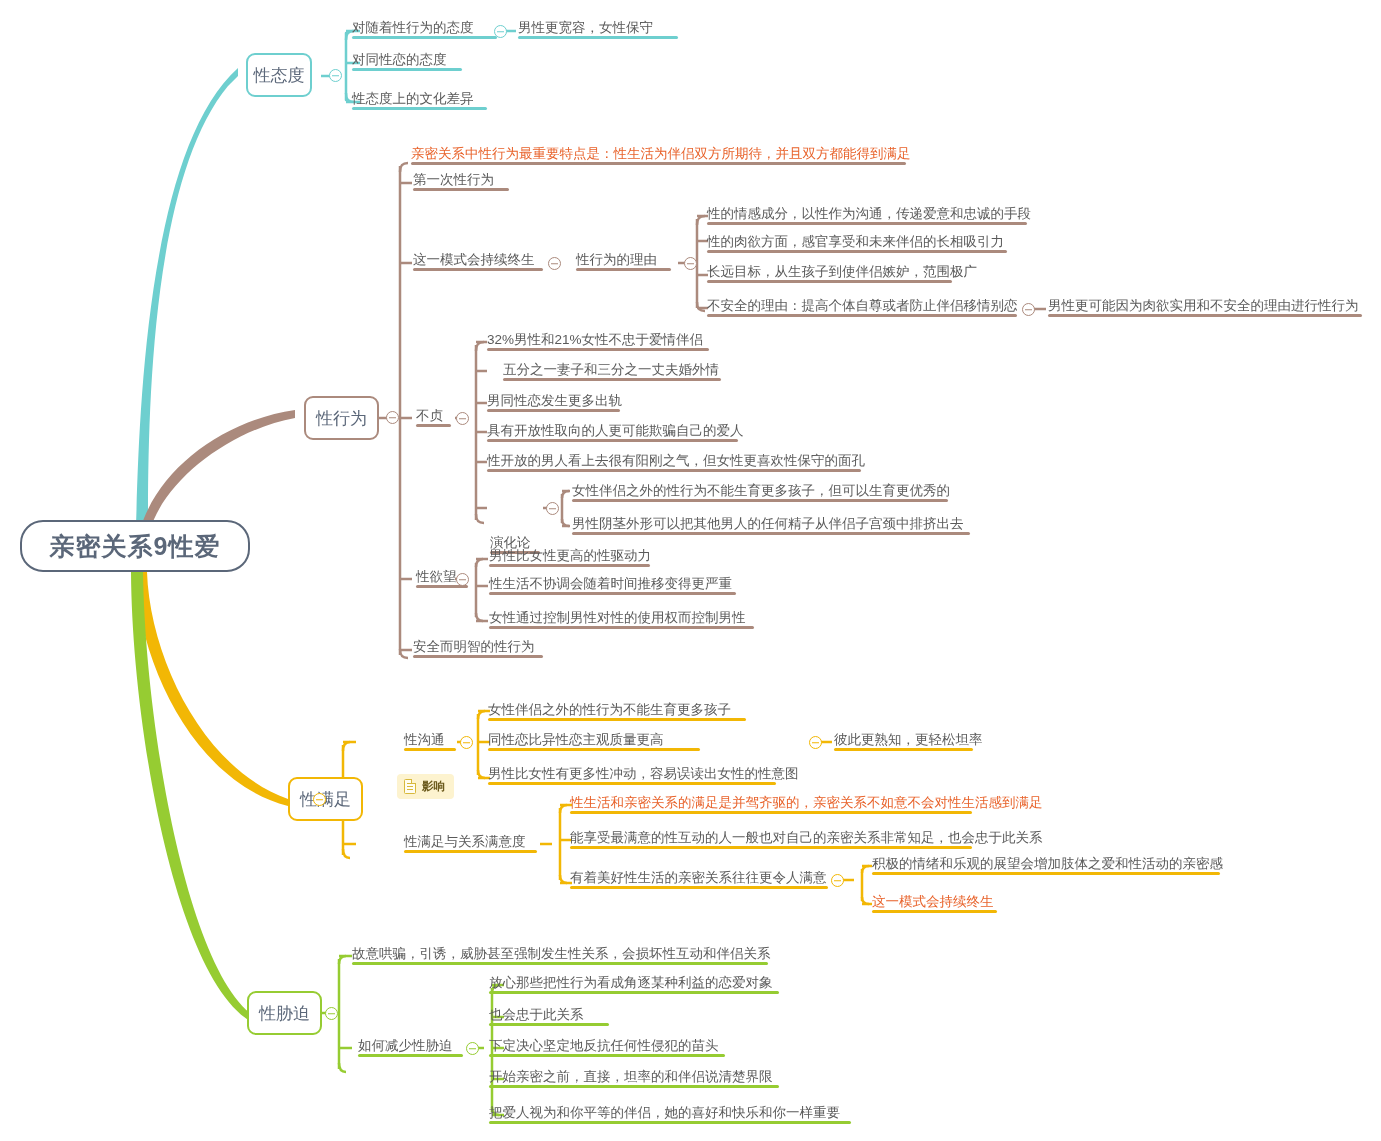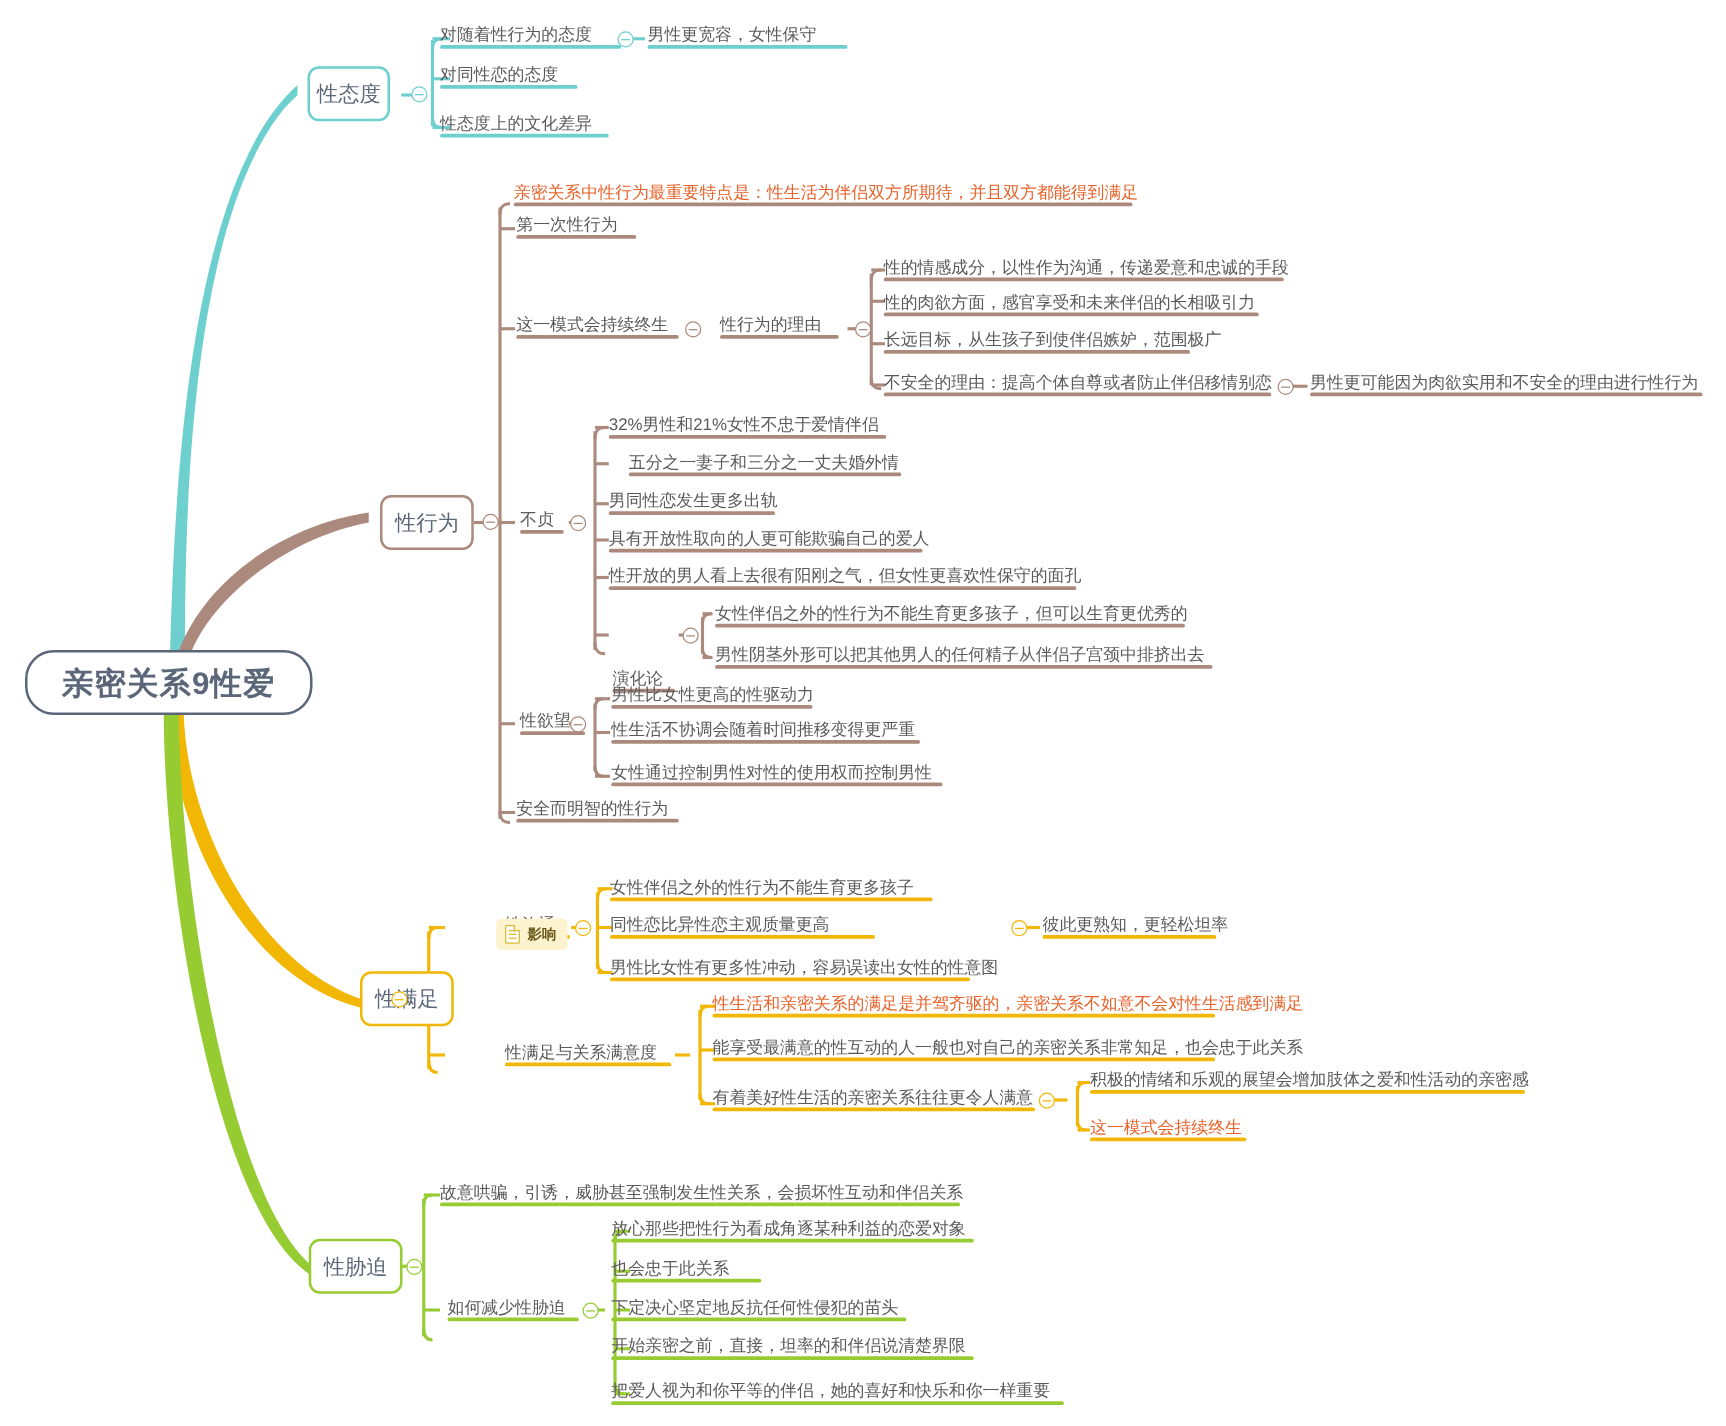--- a/index.html
+++ b/index.html
@@ -399,21 +399,21 @@
     <span>性满足</span>
   </div>
   <div class="toggle" style="left:313px; top:793px; border-color:#f2b705; color:#f2b705;"></div>
 
   <div class="topic" style="left:404px; top:732px;">
     <span>性沟通</span>
     <span class="ul" style="width:52px;background:#f2b705;"></span>
   </div>
   <div class="toggle" style="left:460px; top:736px; border-color:#f2b705; color:#f2b705;"></div>
 
-  <div class="note-badge" style="left:397px; top:735px;">
+  <div class="note-badge" style="left:397px; top:774px;">
     <span class="doc"></span>
     <span class="lbl">影响</span>
   </div>
 
   <div class="topic" style="left:488px; top:702px;">
     <span>女性伴侣之外的性行为不能生育更多孩子</span>
     <span class="ul" style="width:258px;background:#f2b705;"></span>
   </div>
   <div class="topic" style="left:488px; top:732px;">
     <span>同性恋比异性恋主观质量更高</span>

